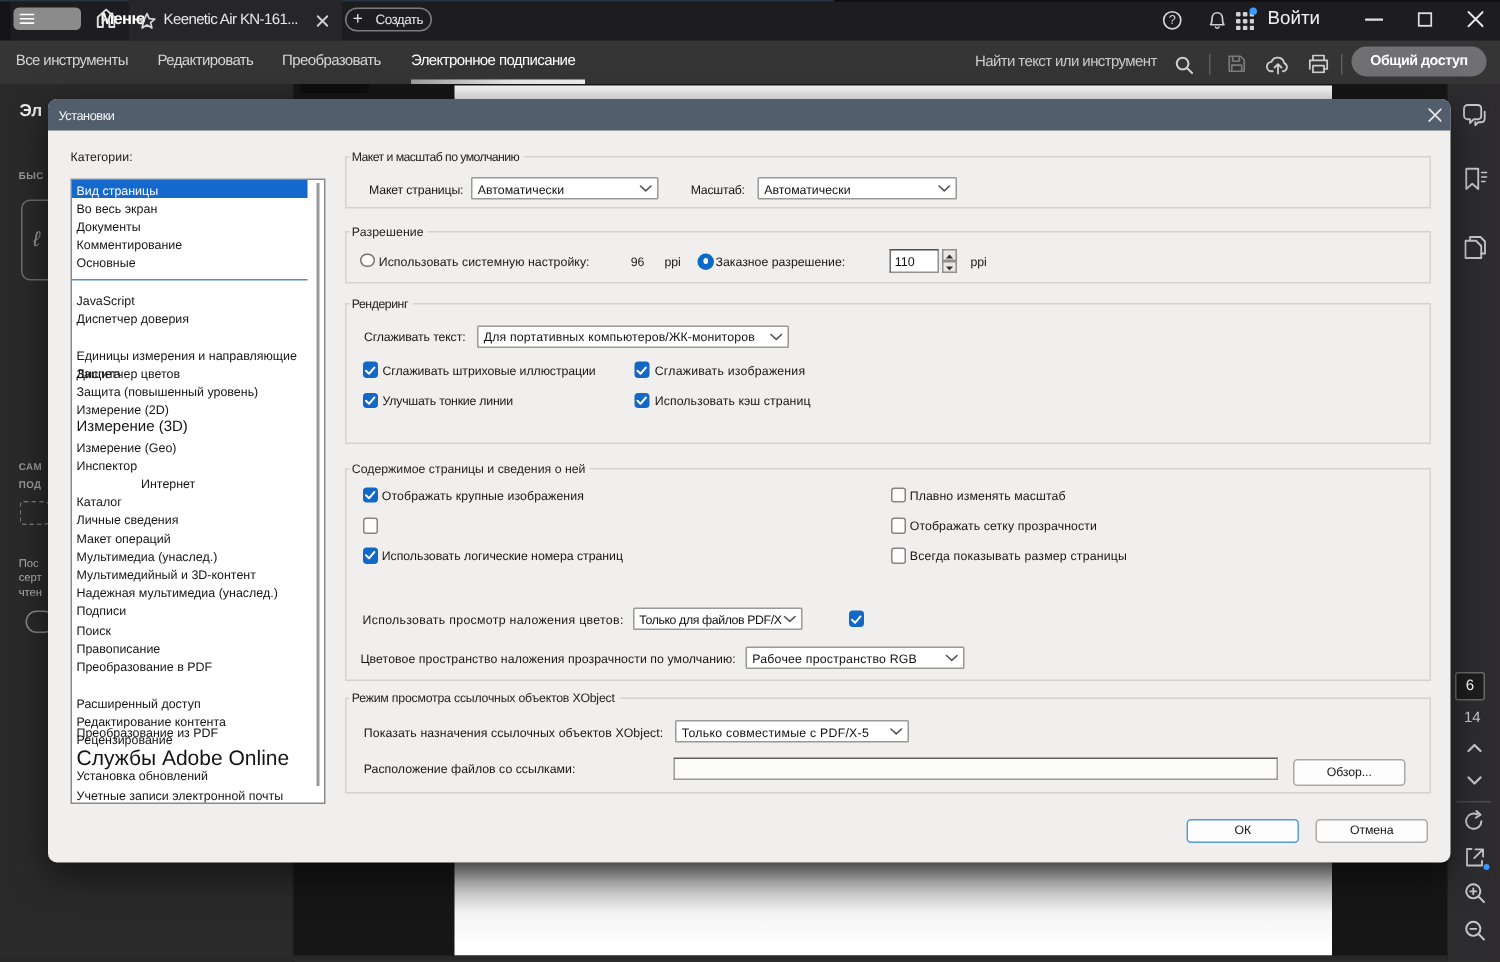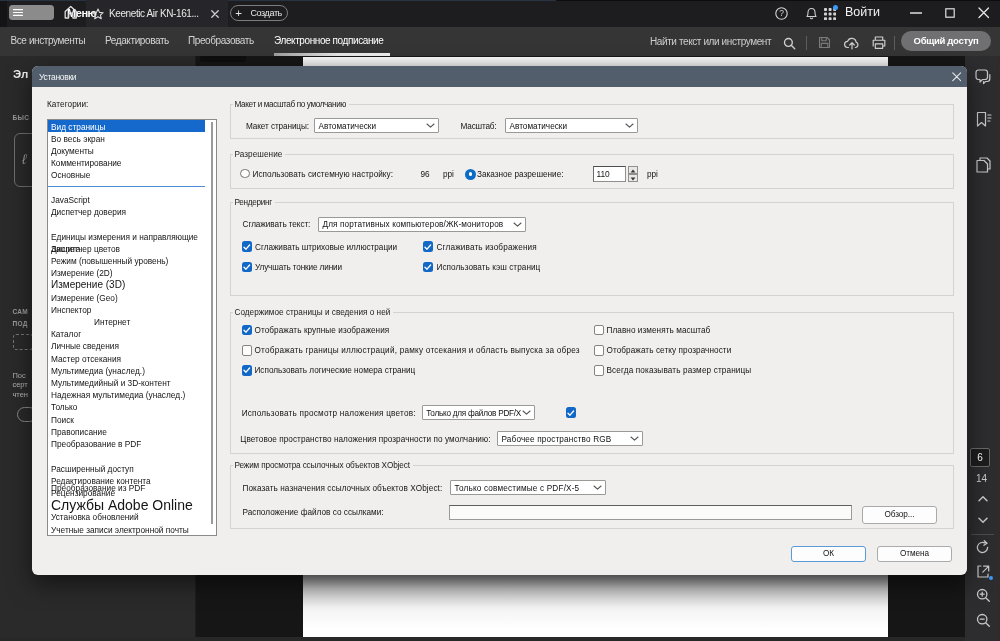--- a/index.html
+++ b/index.html
@@ -203,33 +203,33 @@
 <div style="position:absolute;left:19px;top:67.852px;font-size:8.3px;line-height:10.375px;color:#141414;font-weight:400;letter-spacing:0px;white-space:nowrap;">Во весь экран</div>
 <div style="position:absolute;left:19px;top:80.062px;font-size:8.3px;line-height:10.375px;color:#141414;font-weight:400;letter-spacing:0px;white-space:nowrap;">Документы</div>
 <div style="position:absolute;left:19px;top:92.272px;font-size:8.3px;line-height:10.375px;color:#141414;font-weight:400;letter-spacing:0px;white-space:nowrap;">Комментирование</div>
 <div style="position:absolute;left:19px;top:104.482px;font-size:8.3px;line-height:10.375px;color:#141414;font-weight:400;letter-spacing:0px;white-space:nowrap;">Основные</div>
 <div style="position:absolute;left:16px;top:120.35px;width:157px;height:1px;background:#4d8fd6;"></div>
 <div style="position:absolute;left:19px;top:128.902px;font-size:8.3px;line-height:10.375px;color:#141414;font-weight:400;letter-spacing:0px;white-space:nowrap;">JavaScript</div>
 <div style="position:absolute;left:19px;top:141.112px;font-size:8.3px;line-height:10.375px;color:#141414;font-weight:400;letter-spacing:0px;white-space:nowrap;">Диспетчер доверия</div>
 <div style="position:absolute;left:19px;top:153.322px;font-size:8.3px;line-height:10.375px;color:#141414;font-weight:400;letter-spacing:0px;white-space:nowrap;margin-top:25px;">Диспетчер цветов</div>
 <div style="position:absolute;left:19px;top:165.532px;font-size:8.3px;line-height:10.375px;color:#141414;font-weight:400;letter-spacing:0px;white-space:nowrap;">Единицы измерения и направляющие</div>
 <div style="position:absolute;left:19px;top:177.742px;font-size:8.3px;line-height:10.375px;color:#141414;font-weight:400;letter-spacing:0px;white-space:nowrap;">Защита</div>
-<div style="position:absolute;left:19px;top:189.952px;font-size:8.3px;line-height:10.375px;color:#141414;font-weight:400;letter-spacing:0px;white-space:nowrap;">Режим (повышенный уровень)</div>
+<div style="position:absolute;left:19px;top:189.952px;font-size:8.3px;line-height:10.375px;color:#141414;font-weight:400;letter-spacing:0px;white-space:nowrap;">Защита (повышенный уровень)</div>
 <div style="position:absolute;left:19px;top:202.162px;font-size:8.3px;line-height:10.375px;color:#141414;font-weight:400;letter-spacing:0px;white-space:nowrap;">Измерение (2D)</div>
 <div style="position:absolute;left:19px;top:214.372px;font-size:10px;line-height:10.375px;color:#141414;font-weight:400;letter-spacing:0px;white-space:nowrap;">Измерение (3D)</div>
 <div style="position:absolute;left:19px;top:226.582px;font-size:8.3px;line-height:10.375px;color:#141414;font-weight:400;letter-spacing:0px;white-space:nowrap;">Измерение (Geo)</div>
 <div style="position:absolute;left:19px;top:238.792px;font-size:8.3px;line-height:10.375px;color:#141414;font-weight:400;letter-spacing:0px;white-space:nowrap;">Инспектор</div>
 <div style="position:absolute;left:19px;top:251.002px;font-size:8.3px;line-height:10.375px;color:#141414;font-weight:400;letter-spacing:0px;white-space:nowrap;padding-left:43px;">Интернет</div>
 <div style="position:absolute;left:19px;top:263.212px;font-size:8.3px;line-height:10.375px;color:#141414;font-weight:400;letter-spacing:0px;white-space:nowrap;">Каталог</div>
 <div style="position:absolute;left:19px;top:275.422px;font-size:8.3px;line-height:10.375px;color:#141414;font-weight:400;letter-spacing:0px;white-space:nowrap;">Личные сведения</div>
-<div style="position:absolute;left:19px;top:287.632px;font-size:8.3px;line-height:10.375px;color:#141414;font-weight:400;letter-spacing:0px;white-space:nowrap;">Мастер отсекания</div>
+<div style="position:absolute;left:19px;top:287.632px;font-size:8.3px;line-height:10.375px;color:#141414;font-weight:400;letter-spacing:0px;white-space:nowrap;">Макет операций</div>
 <div style="position:absolute;left:19px;top:299.842px;font-size:8.3px;line-height:10.375px;color:#141414;font-weight:400;letter-spacing:0px;white-space:nowrap;">Мультимедиа (унаслед.)</div>
 <div style="position:absolute;left:19px;top:312.052px;font-size:8.3px;line-height:10.375px;color:#141414;font-weight:400;letter-spacing:0px;white-space:nowrap;">Мультимедийный и 3D-контент</div>
 <div style="position:absolute;left:19px;top:324.262px;font-size:8.3px;line-height:10.375px;color:#141414;font-weight:400;letter-spacing:0px;white-space:nowrap;">Надежная мультимедиа (унаслед.)</div>
-<div style="position:absolute;left:19px;top:336.472px;font-size:8.3px;line-height:10.375px;color:#141414;font-weight:400;letter-spacing:0px;white-space:nowrap;">Только</div>
+<div style="position:absolute;left:19px;top:336.472px;font-size:8.3px;line-height:10.375px;color:#141414;font-weight:400;letter-spacing:0px;white-space:nowrap;">Подписи</div>
 <div style="position:absolute;left:19px;top:348.682px;font-size:8.3px;line-height:10.375px;color:#141414;font-weight:400;letter-spacing:0px;white-space:nowrap;">Поиск</div>
 <div style="position:absolute;left:19px;top:360.892px;font-size:8.3px;line-height:10.375px;color:#141414;font-weight:400;letter-spacing:0px;white-space:nowrap;">Правописание</div>
 <div style="position:absolute;left:19px;top:373.102px;font-size:8.3px;line-height:10.375px;color:#141414;font-weight:400;letter-spacing:0px;white-space:nowrap;">Преобразование в PDF</div>
 <div style="position:absolute;left:19px;top:385.312px;font-size:8.3px;line-height:10.375px;color:#141414;font-weight:400;letter-spacing:0px;white-space:nowrap;margin-top:32px;">Преобразование из PDF</div>
 <div style="position:absolute;left:19px;top:397.522px;font-size:8.3px;line-height:10.375px;color:#141414;font-weight:400;letter-spacing:0px;white-space:nowrap;">Расширенный доступ</div>
 <div style="position:absolute;left:19px;top:409.732px;font-size:8.3px;line-height:10.375px;color:#141414;font-weight:400;letter-spacing:0px;white-space:nowrap;">Редактирование контента</div>
 <div style="position:absolute;left:19px;top:421.942px;font-size:8.3px;line-height:10.375px;color:#141414;font-weight:400;letter-spacing:0px;white-space:nowrap;">Рецензирование</div>
 <div style="position:absolute;left:19px;top:434.152px;font-size:14px;line-height:10.375px;color:#141414;font-weight:400;letter-spacing:0px;white-space:nowrap;text-align:right;">Службы Adobe Online</div>
 <div style="position:absolute;left:19px;top:446.362px;font-size:8.3px;line-height:10.375px;color:#141414;font-weight:400;letter-spacing:0px;white-space:nowrap;text-align:center;">Установка обновлений</div>
 <div style="position:absolute;left:19px;top:458.572px;font-size:8.3px;line-height:10.375px;color:#141414;font-weight:400;letter-spacing:0px;white-space:nowrap;">Учетные записи электронной почты</div>
@@ -326,21 +326,20 @@
 <div style="position:absolute;left:209.8px;top:258.75px;width:10.5px;height:10.5px;background:#1268c6;border-radius:2.5px;"></div>
 <div style="position:absolute;left:211.3px;top:261px;width:7.5px;height:6.5px;">
         <svg style="display:block" width="7.5" height="6.5" viewBox="0 0 7.5 6.5" fill="none">
           <path d="M1 3.2 L3 5.2 L6.6 1" stroke="#ffffff" stroke-width="1.3" stroke-linecap="round" stroke-linejoin="round"></path>
         </svg>
       </div>
 <div style="position:absolute;left:222.5px;top:260.098px;font-size:8.2px;line-height:10.25px;color:#151515;font-weight:400;letter-spacing:0.0789987px;white-space:nowrap;">Отображать крупные изображения</div>
 <div style="position:absolute;left:561.6px;top:258.75px;width:10.5px;height:10.5px;background:#fdfdfd;border:1px solid #858585;border-radius:2px;"></div>
 <div style="position:absolute;left:574.5px;top:260.098px;font-size:8.2px;line-height:10.25px;color:#151515;font-weight:400;letter-spacing:0.0634204px;white-space:nowrap;">Плавно изменять масштаб</div>
 <div style="position:absolute;left:209.8px;top:279.05px;width:10.5px;height:10.5px;background:#fdfdfd;border:1px solid #858585;border-radius:2px;"></div>
-<div style="position:absolute;left:222.5px;top:280.398px;font-size:8.2px;line-height:10.25px;color:#151515;font-weight:400;letter-spacing:0.22px;white-space:nowrap;">Отображать границы иллюстраций, рамку отсекания и область выпуска за обрез</div>
 <div style="position:absolute;left:561.6px;top:279.05px;width:10.5px;height:10.5px;background:#fdfdfd;border:1px solid #858585;border-radius:2px;"></div>
 <div style="position:absolute;left:574.5px;top:280.398px;font-size:8.2px;line-height:10.25px;color:#151515;font-weight:400;letter-spacing:0.0784668px;white-space:nowrap;">Отображать сетку прозрачности</div>
 <div style="position:absolute;left:209.8px;top:299.15px;width:10.5px;height:10.5px;background:#1268c6;border-radius:2.5px;"></div>
 <div style="position:absolute;left:211.3px;top:301.4px;width:7.5px;height:6.5px;">
         <svg style="display:block" width="7.5" height="6.5" viewBox="0 0 7.5 6.5" fill="none">
           <path d="M1 3.2 L3 5.2 L6.6 1" stroke="#ffffff" stroke-width="1.3" stroke-linecap="round" stroke-linejoin="round"></path>
         </svg>
       </div>
 <div style="position:absolute;left:222.5px;top:300.498px;font-size:8.2px;line-height:10.25px;color:#151515;font-weight:400;letter-spacing:-0.0111506px;white-space:nowrap;">Использовать логические номера страниц</div>
 <div style="position:absolute;left:561.6px;top:299.15px;width:10.5px;height:10.5px;background:#fdfdfd;border:1px solid #858585;border-radius:2px;"></div>

